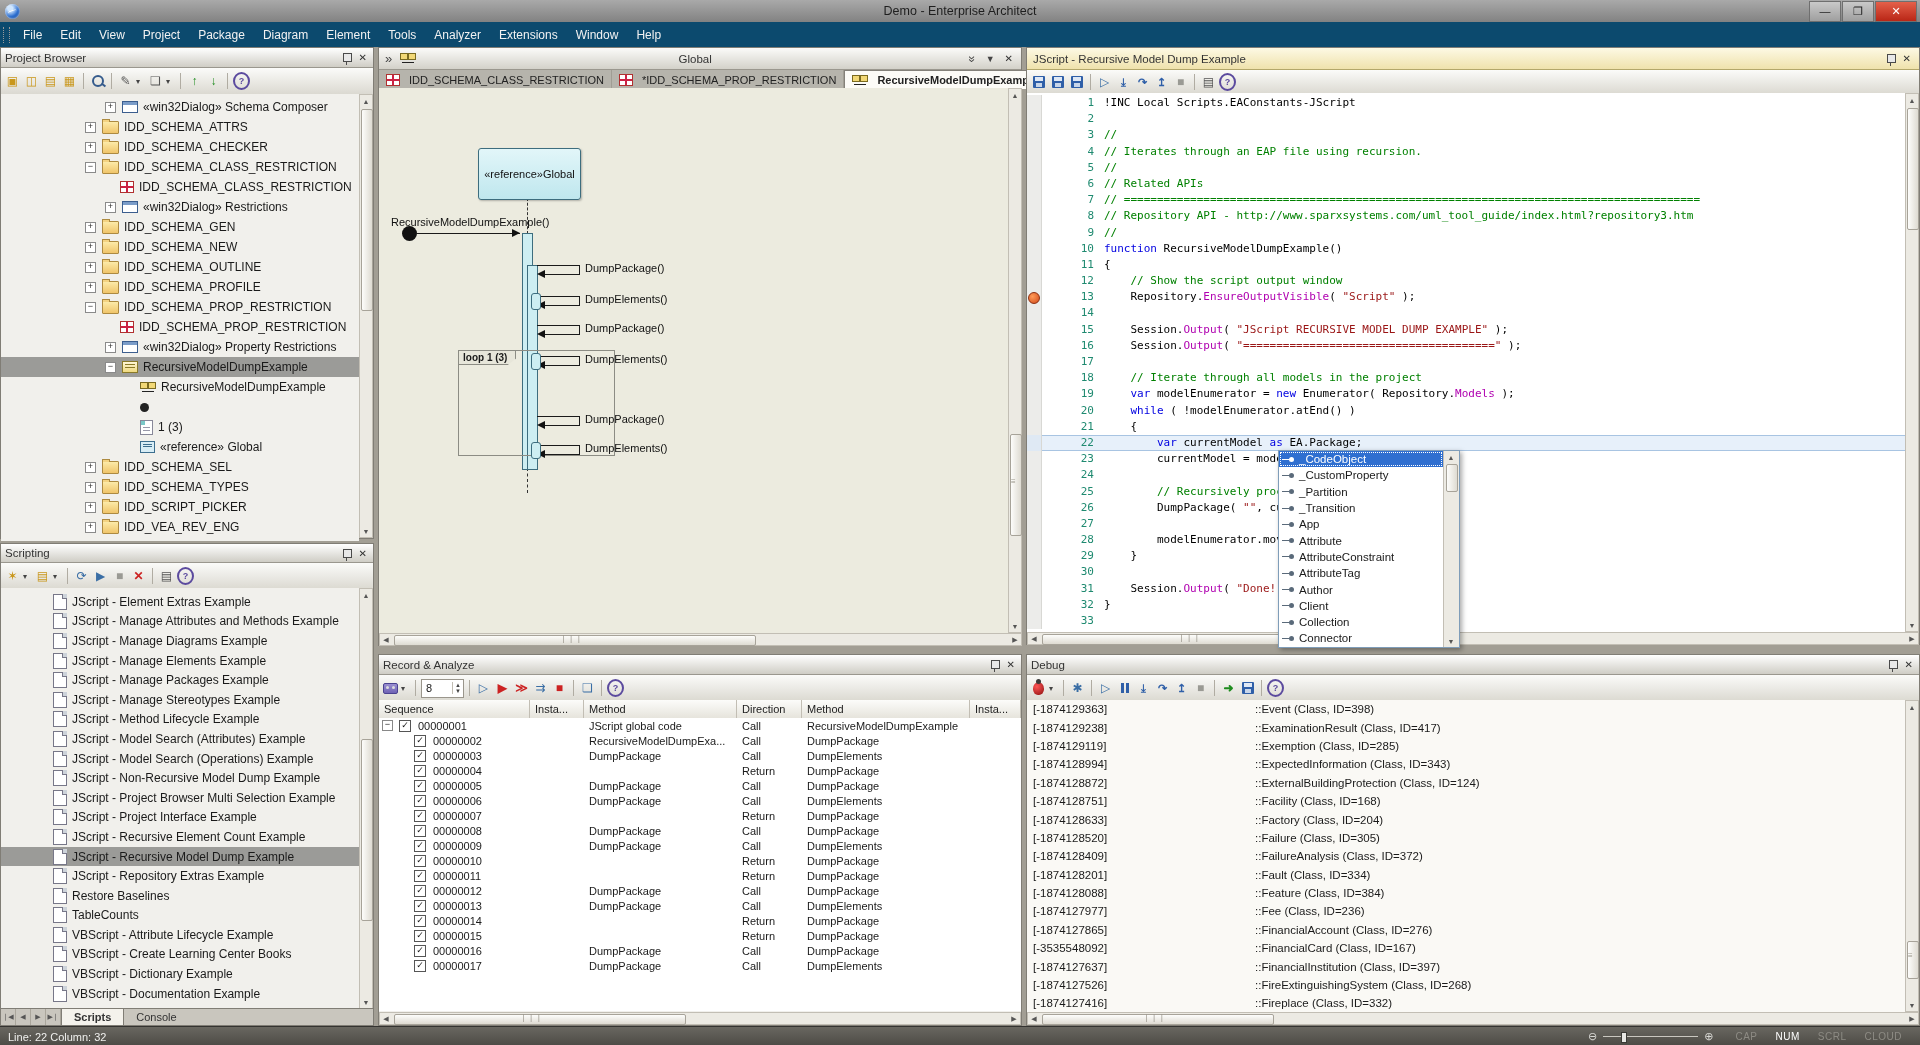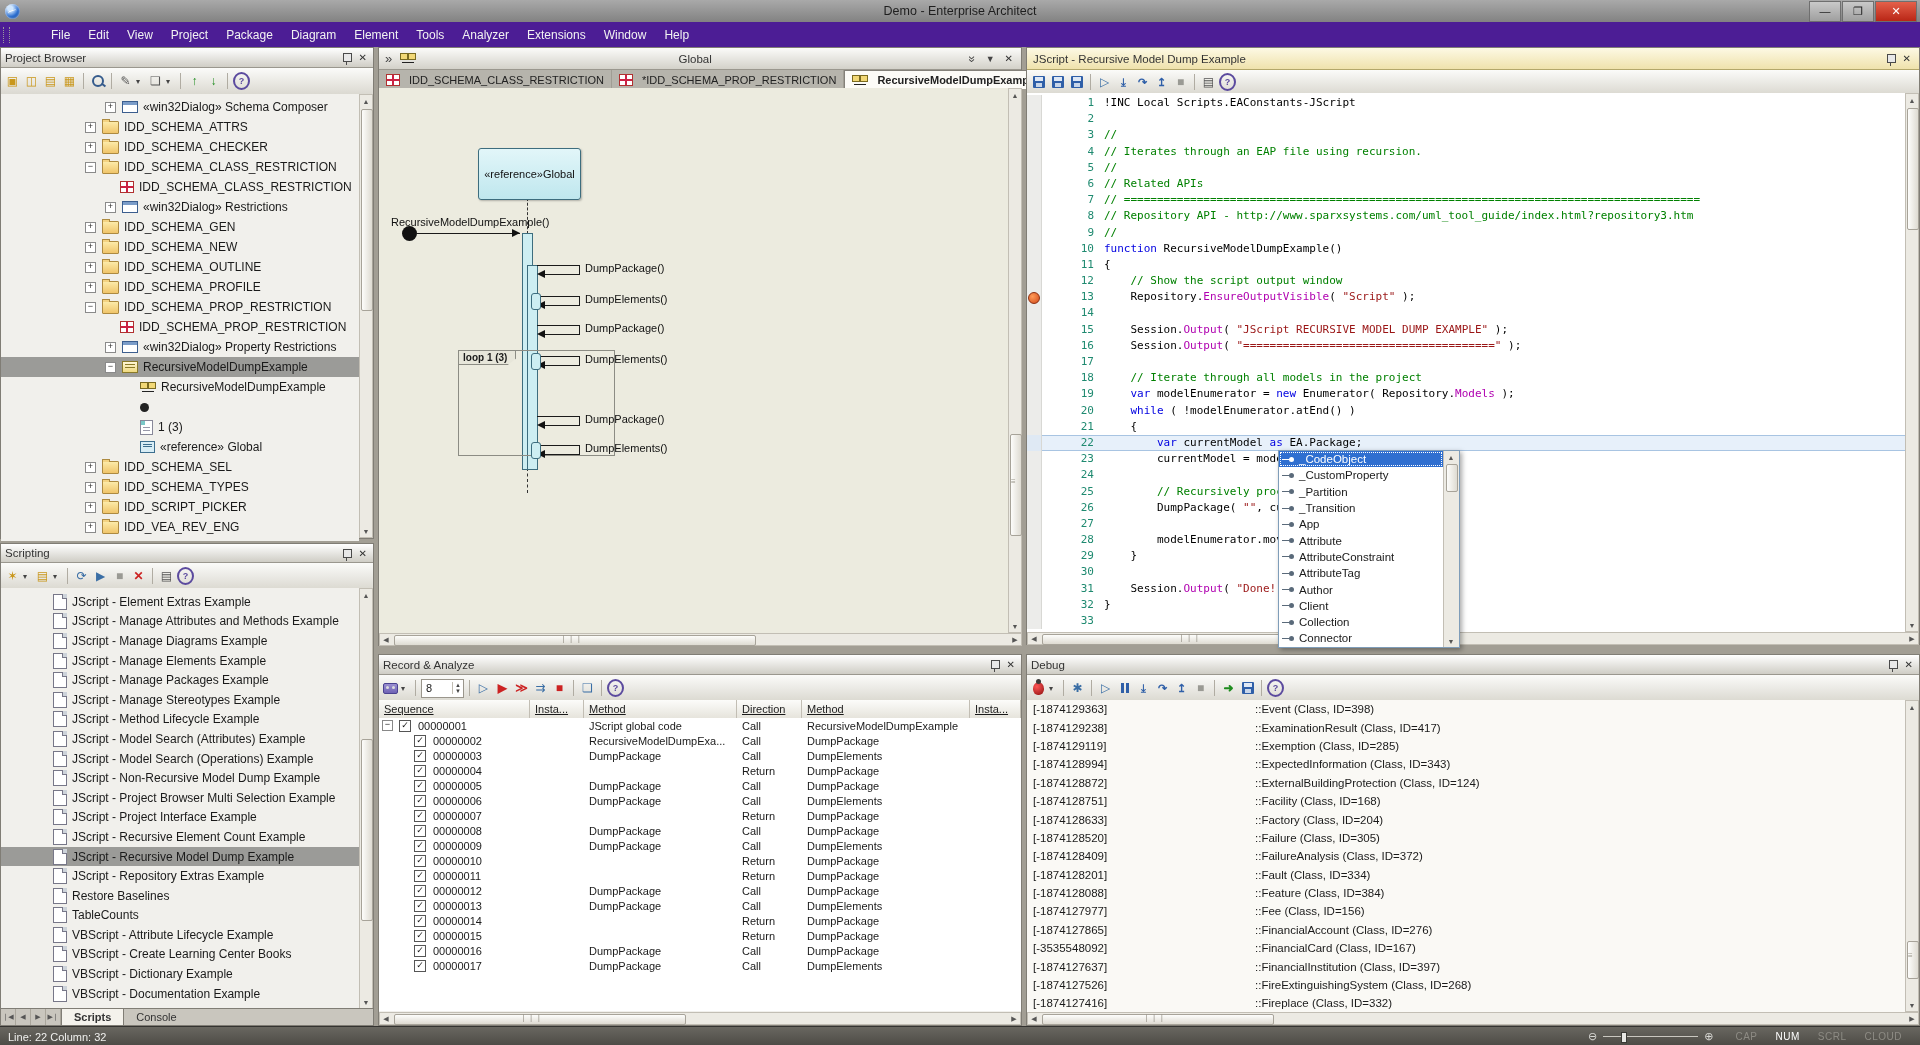--- a/index.html
+++ b/index.html
@@ -12,21 +12,21 @@
   .ealogo{width:15px;height:15px;margin-left:5px;border-radius:50%;
           background:radial-gradient(circle at 35% 30%,#cfe6ff 0 18%,#2d6fd0 55%,#123f86 100%);
           position:relative;box-shadow:inset 0 0 2px #fff;}
   .ealogo:after{content:"";position:absolute;left:3px;top:6px;width:9px;height:3px;border-radius:50%;
           border-top:1.5px solid #fff;transform:rotate(-20deg);}
   .wtitle{position:absolute;left:0;right:0;text-align:center;font-size:12.5px;color:#1e1e1e;}
   .winbtns{margin-left:auto;display:flex;height:20px;align-items:center;gap:1px;padding-right:3px;position:relative;}
   .wb{width:30px;height:19px;display:flex;align-items:center;justify-content:center;font-size:11px;
       color:#222;background:linear-gradient(#c9c9c9,#9f9f9f);border:1px solid #6f6f6f;}
   .wb.close{background:linear-gradient(#e4604a,#b92616);color:#fff;width:40px;}
-  .menubar{left:0;top:22px;width:1920px;height:25px;background:#4c1d95;display:flex;align-items:center;gap:28px;}
+  .menubar{left:0;top:22px;width:1920px;height:25px;background:#0c4a6e;display:flex;align-items:center;}
   .mgrip{width:5px;height:16px;margin:0 4px 0 3px;border-left:1px dotted #9a9a9a;border-right:1px dotted #9a9a9a;}
   .menu-item{color:#f2f2f2;padding:4px 9px;font-size:12px;}
   
   .panel{position:absolute;background:#f1f0ec;border:1px solid #807d75;box-sizing:border-box;}
   .ptitle{height:19px;background:linear-gradient(#ffffff,#cfcdc5);border-bottom:1px solid #9a978e;
           display:flex;align-items:center;padding:0 4px;font-size:11.5px;color:#333;}
   .ptitle .sp{flex:1;}
   .pin{width:7px;height:7px;border:1px solid #4a4a4a;margin-right:7px;position:relative;background:#e8e8e8;}
   .pin:after{content:"";position:absolute;left:2px;top:7px;width:1px;height:4px;background:#4a4a4a;}
   .px{font-size:10px;color:#333;margin-right:2px;}
@@ -649,21 +649,21 @@
         </span>
         <span class="tsep"></span>
         <span class="mi">
           <span class="blue">❏</span>
         </span>
         <span class="tsep"></span>
         <span class="mi">
           <span class="ring">?</span>
         </span>
       </div>
-    <div class="rhead" id="ra-head" style="position:absolute;left:0;top:45px;width:642px;text-decoration:underline;">
+    <div class="rhead" id="ra-head" style="position:absolute;left:0;top:45px;width:642px;">
         <div class="rhc" style="width: 151px;">Sequence</div>
         <div class="rhc" style="width: 54px;">Insta...</div>
         <div class="rhc" style="width: 153px;">Method</div>
         <div class="rhc" style="width: 65px;">Direction</div>
         <div class="rhc" style="width: 168px;">Method</div>
         <div class="rhc" style="width: 51px;">Insta...</div>
       </div>
     <div class="rtable" id="ra-rows" style="left:0;top:63px;width:642px;height:293px;">
         <div class="rrow">
           <div class="rcell" style="width: 151px;">
@@ -1268,21 +1268,21 @@
         <div class="dbgrow">
           <span class="dbgid">[-1874128201]</span>
           <span>::Fault (Class, ID=334)</span>
         </div>
         <div class="dbgrow">
           <span class="dbgid">[-1874128088]</span>
           <span>::Feature (Class, ID=384)</span>
         </div>
         <div class="dbgrow">
           <span class="dbgid">[-1874127977]</span>
-          <span>::Fee (Class, ID=156)</span>
+          <span>::Fee (Class, ID=236)</span>
         </div>
         <div class="dbgrow">
           <span class="dbgid">[-1874127865]</span>
           <span>::FinancialAccount (Class, ID=276)</span>
         </div>
         <div class="dbgrow">
           <span class="dbgid">[-3535548092]</span>
           <span>::FinancialCard (Class, ID=167)</span>
         </div>
         <div class="dbgrow">

